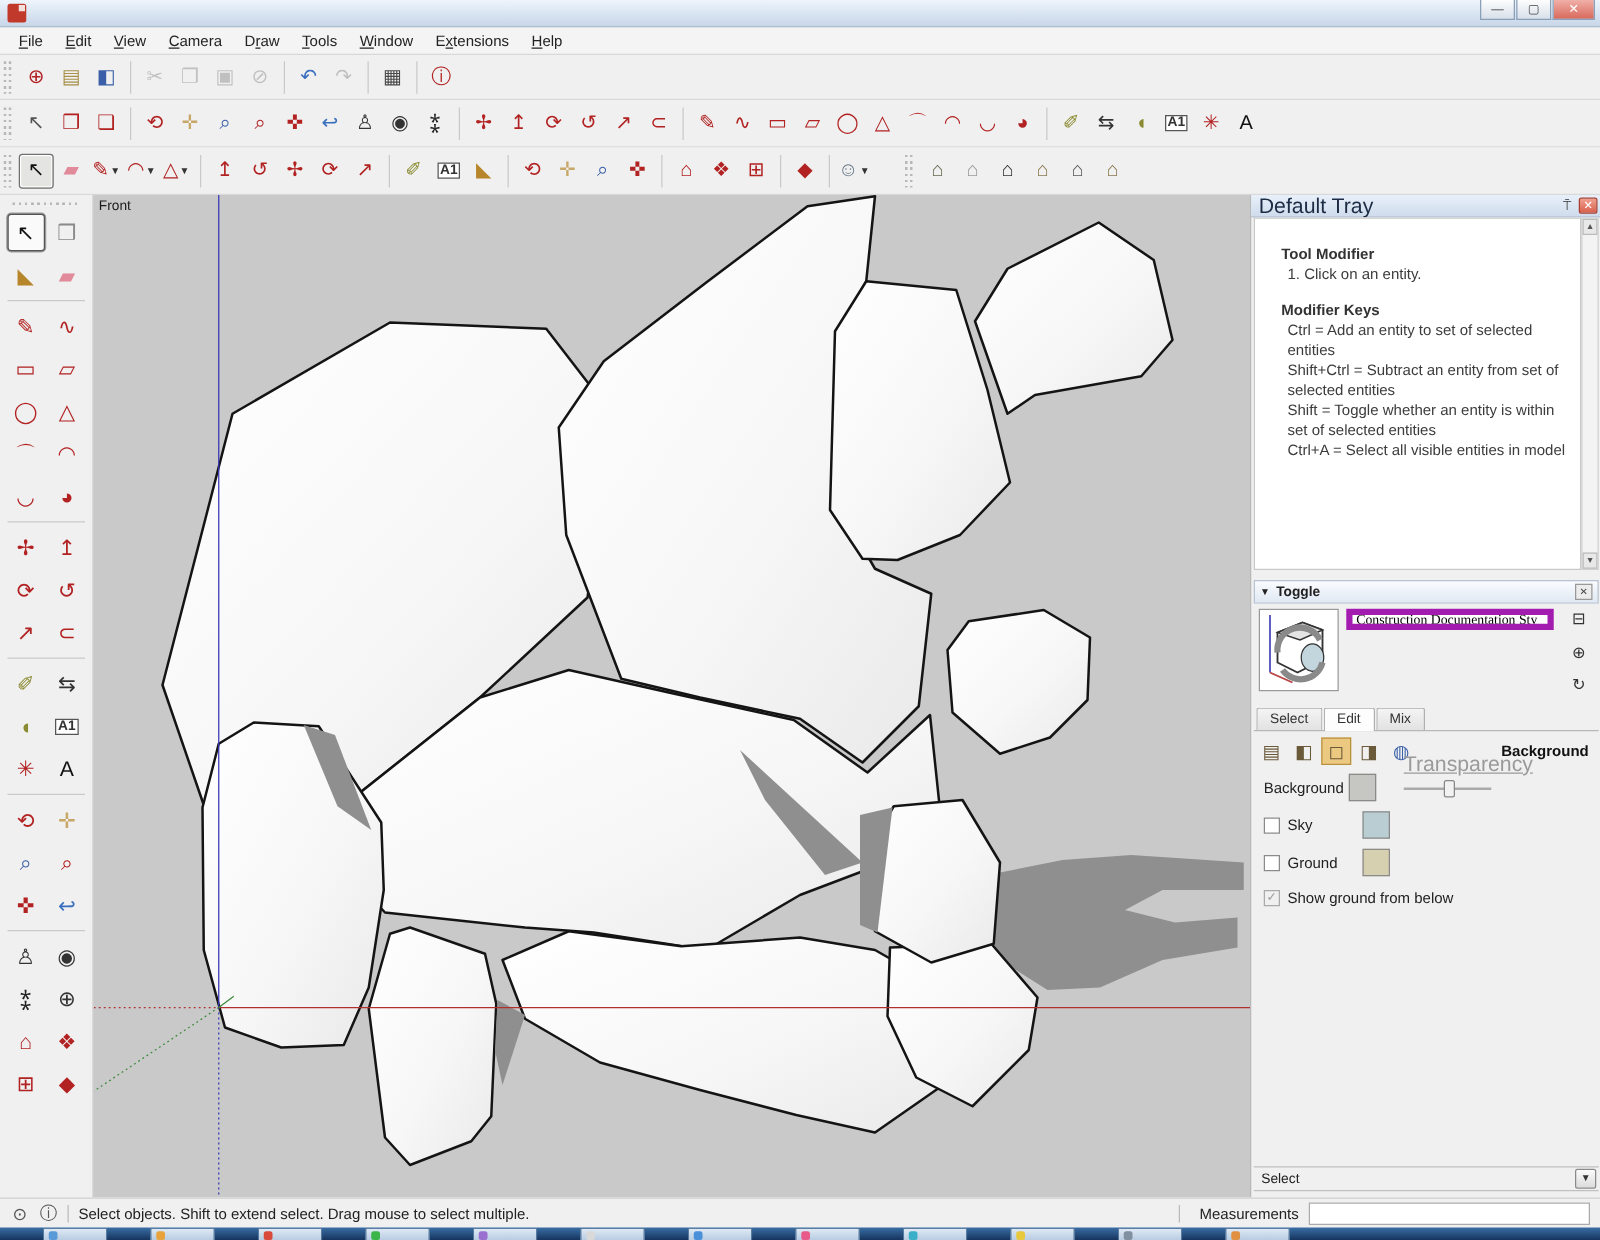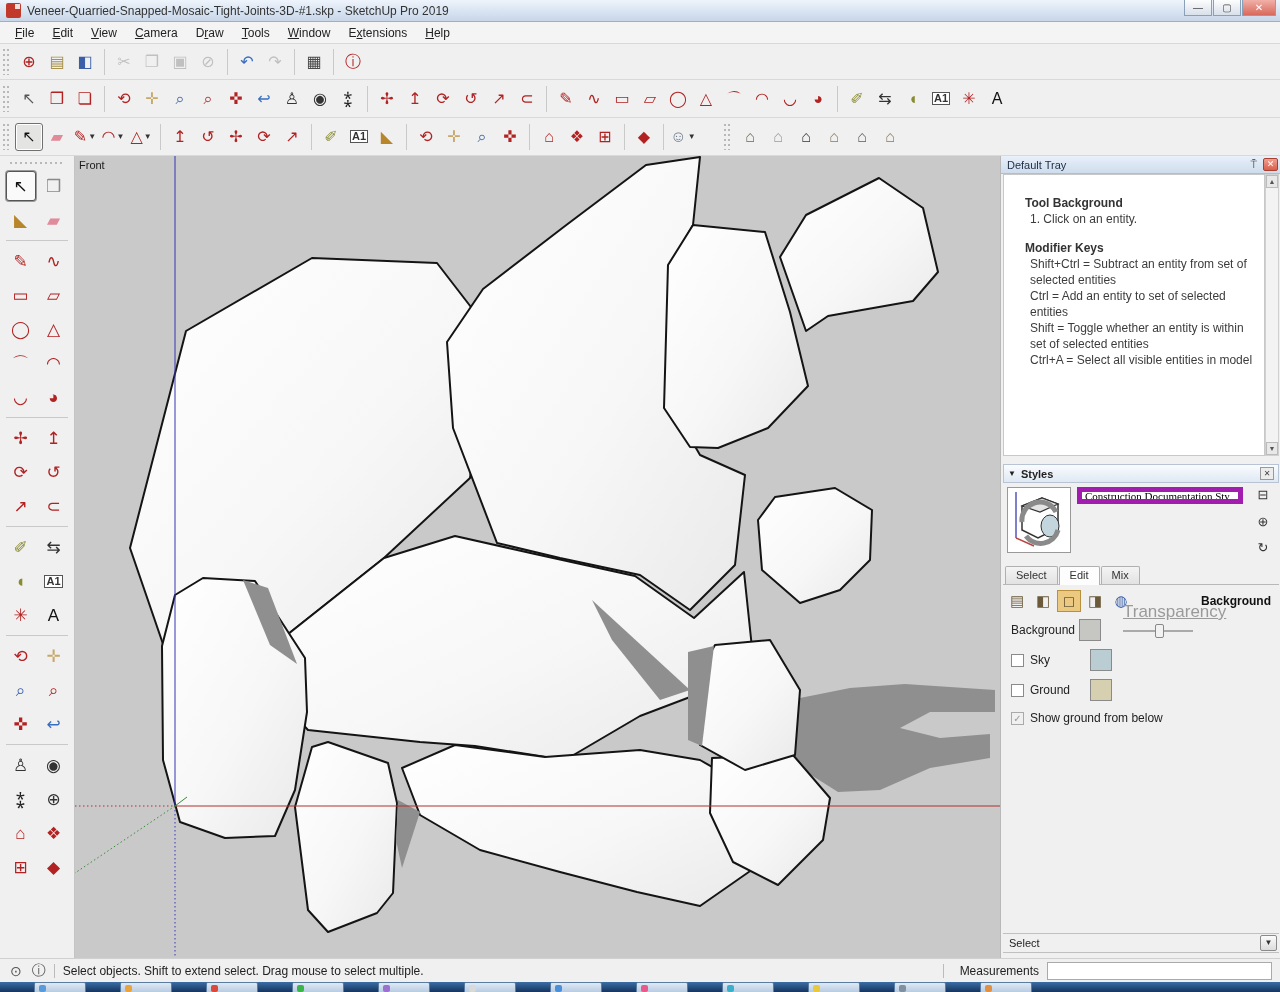--- a/index.html
+++ b/index.html
@@ -63,21 +63,21 @@
   .lt-btn .g.small2 { font-size:11px; font-weight:bold; border:1px solid #555; padding:0 1px; background:#fff; }
 
   .canvas-wrap { position:absolute; left:75px; top:0; width:925px; height:802px; background:#c9c9c9; overflow:hidden; }
   .view-label { position:absolute; left:4px; top:3px; font-size:11px; color:#1a1a1a; z-index:5; }
 
   
   .tray { position:absolute; left:1000px; top:0; width:280px; height:802px; background:#f0f0f0;
     border-left:1px solid #b8b8b8; font-size:12px; }
   .tray-header { height:18px; background:linear-gradient(#e8f0fa,#cfdcec); border-bottom:1px solid #aebfd2;
     display:flex; align-items:center; padding:0 2px 0 6px; }
-  .tray-title { font-size:11px; color:#1c2c44; flex:1; }
+  .tray-title { font-size:17px; color:#1c2c44; flex:1; }
   .pin-icon { font-size:11px; color:#333; padding:0 6px; }
   .tray-close { width:15px; height:13px; background:linear-gradient(#f0a090,#d9604c); border:1px solid #a84030;
     color:#fff; font-size:9px; line-height:11px; text-align:center; border-radius:2px; }
   .instructor { position:absolute; left:2px; top:18px; width:262px; height:282px; background:#fff;
     border:1px solid #c8c8c8; overflow:hidden; padding:8px 6px 0 26px; line-height:1.33; color:#3c3c3c; }
   .instructor .ins-h { font-weight:bold; color:#333; margin-top:13px; margin-left:-5px; }
   .instructor .ins-link { font-weight:bold; font-size:13px; color:#3c3c3c; margin-top:14px; margin-left:-5px; }
   .ins-scroll { position:absolute; left:264px; top:18px; width:14px; height:282px; background:#f3f3f3;
     border:1px solid #d0d0d0; }
   .scr-btn { position:absolute; left:0; width:12px; height:13px; background:#e8e8e8; border:1px solid #bbb;
@@ -151,21 +151,20 @@
   .tk-item::after { content:""; position:absolute; left:4px; top:2px; width:7px; height:7px; border-radius:2px;
     background:var(--c,#888); }
 </style>
 </head>
 <body>
 
 <div class="app">
 
   <div class="titlebar">
     <span class="app-icon"></span>
-    <span class="title-text">Veneer-Quarried-Snapped-Mosaic-Tight-Joints-3D-#1.skp - SketchUp Pro 2019</span>
     <span class="win-buttons" id="win-buttons">
         <span class="win-btn">—</span>
         <span class="win-btn">▢</span>
         <span class="win-btn close">✕</span>
       </span>
   </div>
 
   <div class="menubar" id="menubar">
       <span class="menu-item"><u>F</u><span>i</span><span>l</span><span>e</span></span>
       <span class="menu-item"><u>E</u><span>d</span><span>i</span><span>t</span></span>
@@ -641,36 +640,36 @@
     </div>
 
     <div class="tray">
       <div class="tray-header">
         <span class="tray-title">Default Tray</span>
         <span class="pin-icon">⍑</span>
         <span class="tray-close">✕</span>
       </div>
 
       <div class="instructor" id="instructor">
-          <div class="ins-h">Tool Background</div>
+          <div class="ins-h">Tool Modifier</div>
           <div class="ins-p">1. Click on an entity.</div>
           <div class="ins-h">Modifier Keys</div>
+          <div class="ins-p">Ctrl = Add an entity to set of selected entities</div>
           <div class="ins-p">Shift+Ctrl = Subtract an entity from set of selected entities</div>
-          <div class="ins-p">Ctrl = Add an entity to set of selected entities</div>
           <div class="ins-p">Shift = Toggle whether an entity is within set of selected entities</div>
           <div class="ins-p">Ctrl+A = Select all visible entities in model</div>
         </div>
       <div class="ins-scroll">
         <div class="scr-btn scr-up">▲</div>
         <div class="scr-btn scr-dn">▼</div>
       </div>
 
       <div class="styles-header">
         <span class="styles-arrow">▼</span>
-        <span class="styles-title">Styles</span>
+        <span class="styles-title">Toggle</span>
         <span class="mini-close">✕</span>
       </div>
 
       <div class="styles-body">
         <div class="style-thumb">
           <svg width="62" height="64" viewBox="0 0 62 64">
             <line x1="8" y1="4" x2="8" y2="50" stroke="#5555bb" stroke-width="1.5"></line>
             <line x1="8" y1="50" x2="26" y2="58" stroke="#bb4444" stroke-width="1.5"></line>
             <polygon points="14,18 34,10 50,16 50,40 30,50 14,42" fill="#ffffff" stroke="#333" stroke-width="1.5"></polygon>
             <polygon points="14,18 34,10 50,16 32,24" fill="#e4e4e4" stroke="#333" stroke-width="1.2"></polygon>

